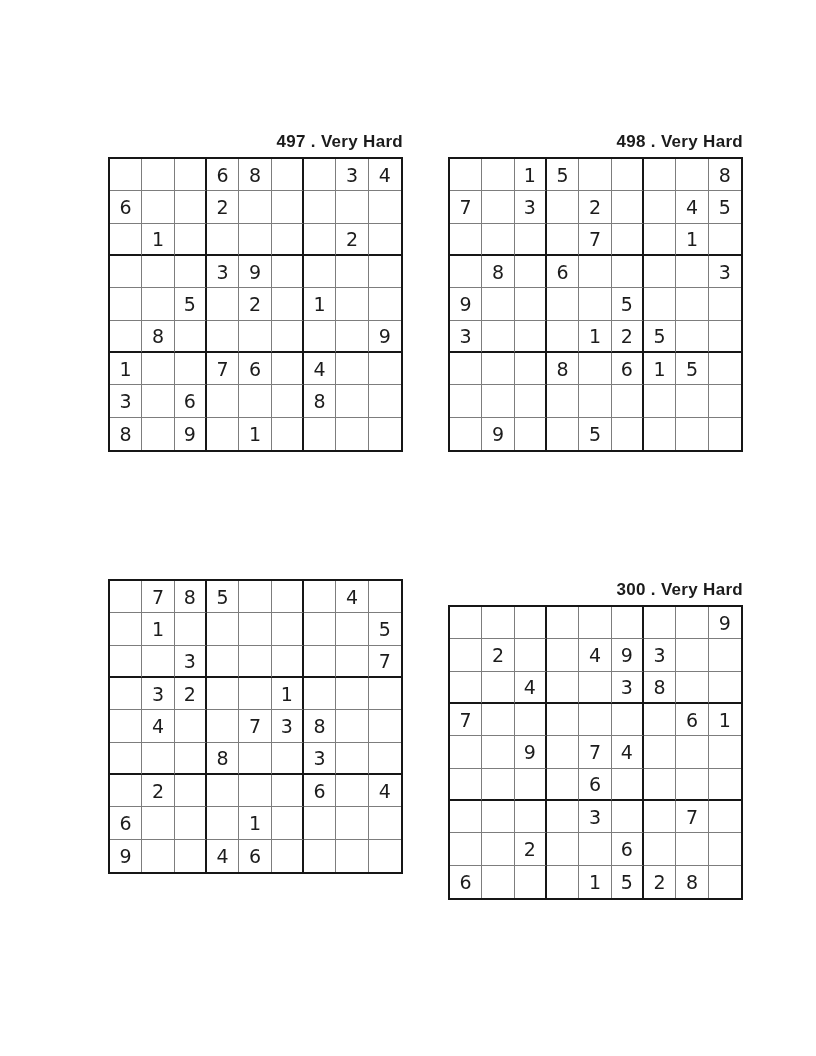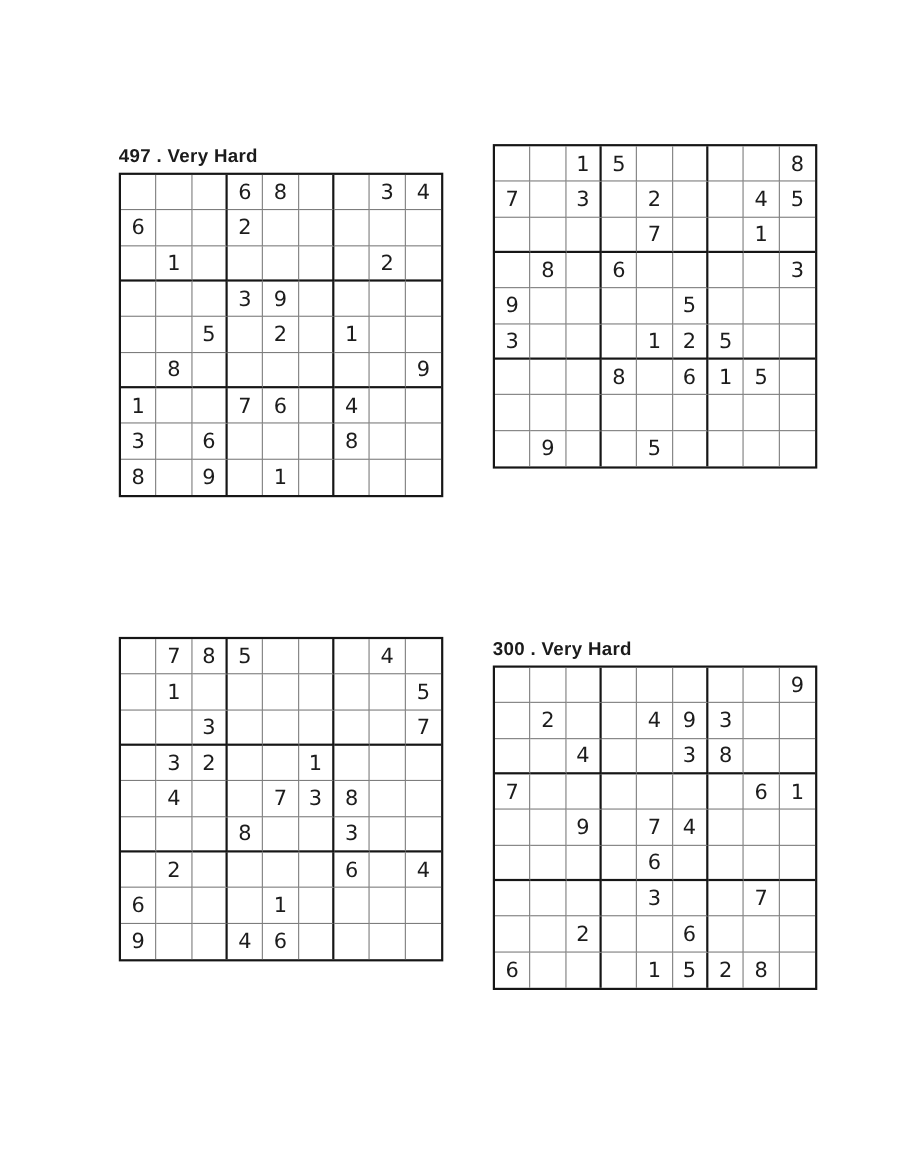--- a/index.html
+++ b/index.html
@@ -13,20 +13,21 @@
   }
   .page {
     position: relative;
     width: 816px;
     height: 1056px;
     background: #ffffff;
   }
   .puzzle-block {
     position: absolute;
     width: 295px;
+    text-align: right;
   }
   .puzzle-block.p1 { left: 108px; top: 131px; }
   .puzzle-block.p2 { left: 448px; top: 131px; }
   .puzzle-block.p3 { left: 108px; top: 579px; }
   .puzzle-block.p4 { left: 448px; top: 579px; }
   .puzzle-title {
     font-size: 17px;
     font-weight: bold;
     color: #1b1b1b;
     letter-spacing: 0.3px;
@@ -145,20 +146,21 @@
         <div class="cell last-row"></div>
         <div class="cell last-row">1</div>
         <div class="cell br last-row"></div>
         <div class="cell last-row"></div>
         <div class="cell last-row"></div>
         <div class="cell last-col last-row"></div>
       </div>
   </div>
 
   <div class="puzzle-block p2">
+    <div class="puzzle-title">498 . Very Hard</div>
     <div class="sudoku-grid">
         <div class="cell"></div>
         <div class="cell"></div>
         <div class="cell br">1</div>
         <div class="cell">5</div>
         <div class="cell"></div>
         <div class="cell br"></div>
         <div class="cell"></div>
         <div class="cell"></div>
         <div class="cell last-col">8</div>

